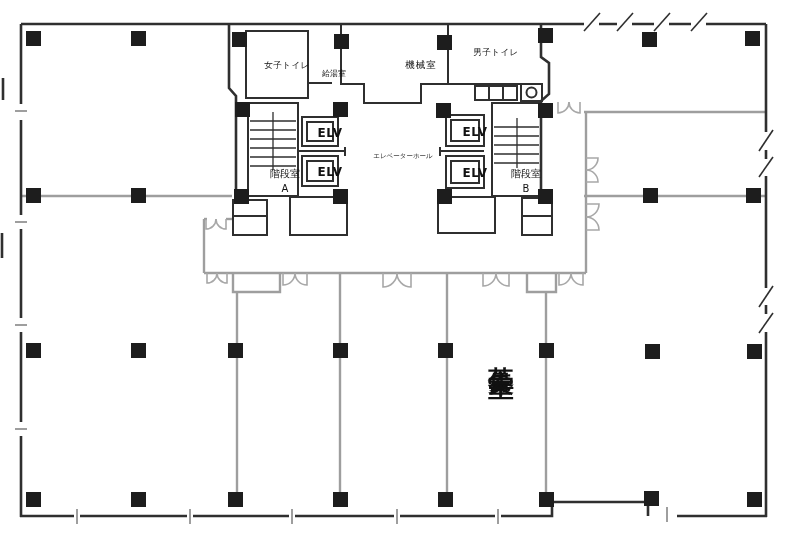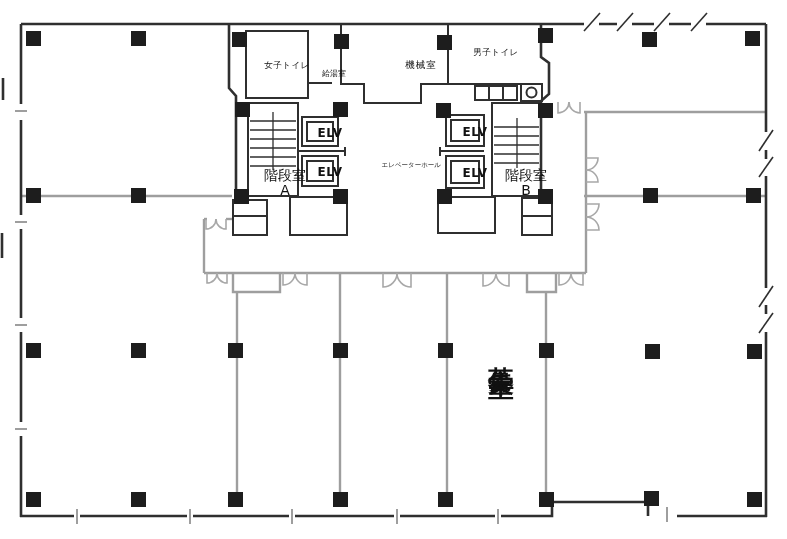--- a/index.html
+++ b/index.html
@@ -17,21 +17,21 @@
     text-align:center;
     line-height:1.1;
     white-space:nowrap;
     padding-left:10px;
   }
   .lbl-room{font-size:8.5px;letter-spacing:0.5px;}
   .lbl-small{font-size:8px;}
   .lbl-machine{font-size:9.5px;letter-spacing:1px;}
   .lbl-hall{font-size:6.5px;color:#2a2a2a;}
   .lbl-elv{font-size:12px;font-weight:bold;letter-spacing:0.5px;}
-  .lbl-stair{font-size:14px;}
+  .lbl-stair{font-size:10px;}
   .lbl-vacancy{
     font-size:26px;
     font-weight:bold;
     writing-mode:vertical-rl;
     text-orientation:upright;
     letter-spacing:3px;
     height:96px;
     text-align:left;
     line-height:1.1;
   }
@@ -200,21 +200,21 @@
     <rect x="539" y="492" width="15" height="15"></rect>
     <rect x="644" y="491" width="15" height="15"></rect>
     <rect x="747" y="492" width="15" height="15"></rect>
   </g>
 </svg>
 
 <div class="lbl lbl-room" style="left:245px;top:61px;width:64px;">女子トイレ</div>
 <div class="lbl lbl-small" style="left:307px;top:62px;width:34px;margin-top:8px;">給湯室</div>
 <div class="lbl lbl-machine" style="left:381px;top:60px;width:60px;">機械室</div>
 <div class="lbl lbl-room" style="left:454px;top:48px;width:64px;">男子トイレ</div>
-<div class="lbl lbl-hall" style="left:355px;top:162px;width:76px;text-align:right;">エレベーターホール</div>
+<div class="lbl lbl-hall" style="left:355px;top:153px;width:76px;">エレベーターホール</div>
 
 <div class="lbl lbl-stair" style="left:252px;top:168px;width:46px;">階段室</div>
 <div class="lbl lbl-stair" style="left:252px;top:183px;width:46px;">A</div>
 <div class="lbl lbl-stair" style="left:493px;top:168px;width:46px;">階段室</div>
 <div class="lbl lbl-stair" style="left:493px;top:183px;width:46px;">B</div>
 
 <div class="lbl lbl-elv" style="left:304px;top:127px;width:32px;">ELV</div>
 <div class="lbl lbl-elv" style="left:304px;top:166px;width:32px;">ELV</div>
 <div class="lbl lbl-elv" style="left:449px;top:126px;width:32px;">ELV</div>
 <div class="lbl lbl-elv" style="left:449px;top:167px;width:32px;">ELV</div>

